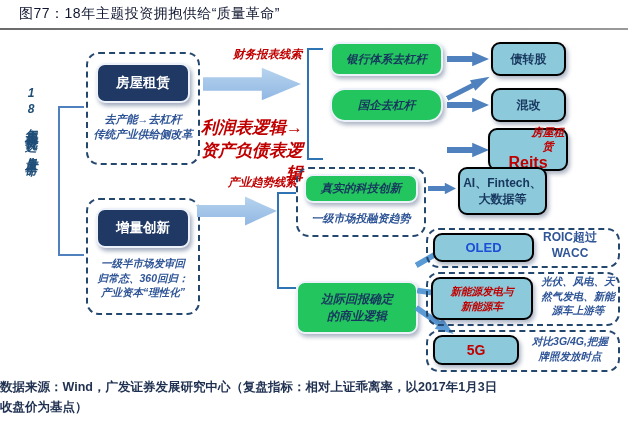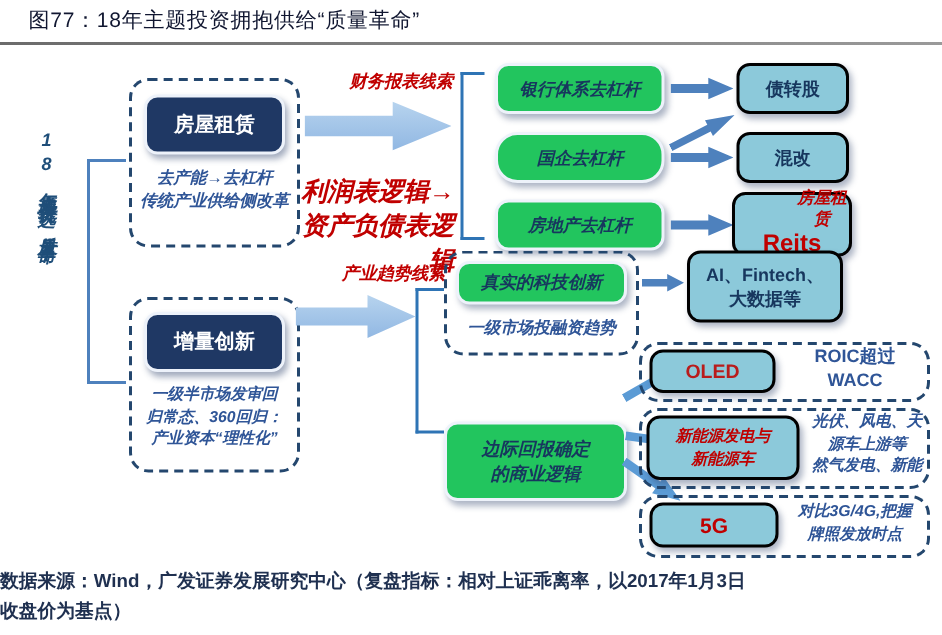--- a/index.html
+++ b/index.html
@@ -64,21 +64,20 @@
   <div class="abs arrow arrow-big" style="left:203px; top:66px; width:98px; height:36px;"></div>
   <div class="abs red-label" style="left:197px; top:107px; width:106px; font-size:17px; line-height:1.35;margin-top:10px;">
     <div>利润表逻辑→</div>
     <div>资产负债表逻辑</div>
   </div>
 
   <div class="abs bracket bracket-dark" style="left:307px; top:48px; width:16px; height:112px;"></div>
 
   <div class="abs peri-box" style="left:330px; top:42px; width:113px; height:34px; font-size:11.5px;">银行体系去杠杆</div>
   <div class="abs peri-box" style="left:330px; top:88px; width:113px; height:34px; font-size:11.5px;border-radius:15px;">国企去杠杆</div>
-  <div class="abs peri-box" style="left:330px; top:133px; width:113px; height:34px; font-size:11.5px;">房地产去杠杆</div>
 
   <div class="abs arrow arrow-mid" style="left:447px; top:51px; width:42px; height:16px;"></div>
   <div class="abs arrow arrow-mid" style="left:447px; top:92px; width:48px; height:13px; transform:rotate(-27deg); transform-origin:left center;"></div>
   <div class="abs arrow arrow-mid" style="left:447px; top:97px; width:42px; height:16px;"></div>
   <div class="abs arrow arrow-mid" style="left:447px; top:142px; width:42px; height:16px;"></div>
 
   <div class="abs teal-box" style="left:491px; top:42px; width:75px; height:34px; font-size:12px;">债转股</div>
   <div class="abs teal-box" style="left:491px; top:88px; width:75px; height:34px; font-size:12px;">混改</div>
   <div class="abs teal-box" style="left:488px; top:128px; width:80px; height:43px; line-height:1.3;">
     <div class="red-text" style="font-size:11px; font-style:italic;margin-left:40px;">房屋租赁</div>
@@ -95,50 +94,50 @@
 
   <div class="abs red-label" style="left:205px; top:175px; width:92px; font-size:11.5px;">产业趋势线索</div>
   <div class="abs arrow arrow-big" style="left:197px; top:195px; width:80px; height:32px;"></div>
   <div class="abs bracket bracket-dark" style="left:277px; top:192px; width:19px; height:97px;"></div>
 
   <div class="abs dashed-group" style="left:296px; top:167px; width:130px; height:70px;"></div>
   <div class="abs peri-box" style="left:304px; top:174px; width:114px; height:29px; font-size:11.5px;">真实的科技创新</div>
   <div class="abs note" style="left:297px; top:211px; width:128px; font-size:11px;">一级市场投融资趋势</div>
 
   <div class="abs arrow arrow-mid" style="left:428px; top:182px; width:28px; height:13px;"></div>
-  <div class="abs teal-box" style="left:458px; top:167px; width:104px; height:48px; font-size:12px; line-height:1.35;">
+  <div class="abs teal-box" style="left:458px; top:167px; width:89px; height:48px; font-size:12px; line-height:1.35;">
     <div>AI、Fintech、</div>
     <div>大数据等</div>
   </div>
 
   <div class="abs peri-box" style="left:296px; top:253px; width:122px; height:53px; font-size:12px; line-height:1.35;margin-top:28px;">
     <div>边际回报确定</div>
     <div>的商业逻辑</div>
   </div>
 
   <div class="abs arrow arrow-fan" style="left:416px; top:258px; width:42px; height:15px; transform:rotate(-30deg); transform-origin:left center;"></div>
   <div class="abs arrow arrow-fan" style="left:417px; top:283px; width:38px; height:15px; transform:rotate(8deg); transform-origin:left center;"></div>
   <div class="abs arrow arrow-fan" style="left:416px; top:300px; width:46px; height:15px; transform:rotate(35deg); transform-origin:left center;"></div>
 
   <div class="abs dashed-group" style="left:426px; top:228px; width:194px; height:40px;"></div>
-  <div class="abs teal-box" style="left:433px; top:233px; width:84px; height:29px; font-size:13px; color:#b91c1c;">OLED</div>
+  <div class="abs teal-box" style="left:433px; top:233px; width:101px; height:29px; font-size:13px; color:#1d4ed8;">OLED</div>
   <div class="abs note" style="left:523px; top:230px; width:94px; font-size:12px; font-style:normal; line-height:1.3;">
     <div>ROIC超过</div>
     <div>WACC</div>
   </div>
 
   <div class="abs dashed-group" style="left:426px; top:272px; width:194px; height:54px;"></div>
   <div class="abs teal-box" style="left:431px; top:277px; width:102px; height:43px; line-height:1.35;">
     <div class="red-text" style="font-size:10.5px; font-style:italic;">新能源发电与</div>
     <div class="red-text" style="font-size:10.5px; font-style:italic;">新能源车</div>
   </div>
   <div class="abs note" style="left:536px; top:274px; width:84px; font-size:10.5px; line-height:1.4;">
     <div>光伏、风电、天</div>
+    <div>然气发电、新能</div>
     <div>源车上游等</div>
-    <div>然气发电、新能</div>
   </div>
 
   <div class="abs dashed-group" style="left:426px; top:330px; width:194px; height:42px;"></div>
   <div class="abs teal-box red-text" style="left:433px; top:335px; width:86px; height:30px; font-size:14px;">5G</div>
   <div class="abs note" style="left:522px; top:334px; width:96px; font-size:10.5px; line-height:1.4;">
     <div>对比3G/4G,把握</div>
     <div>牌照发放时点</div>
   </div>
 
   <div class="abs src" style="left:0; top:377px; width:614px;">

